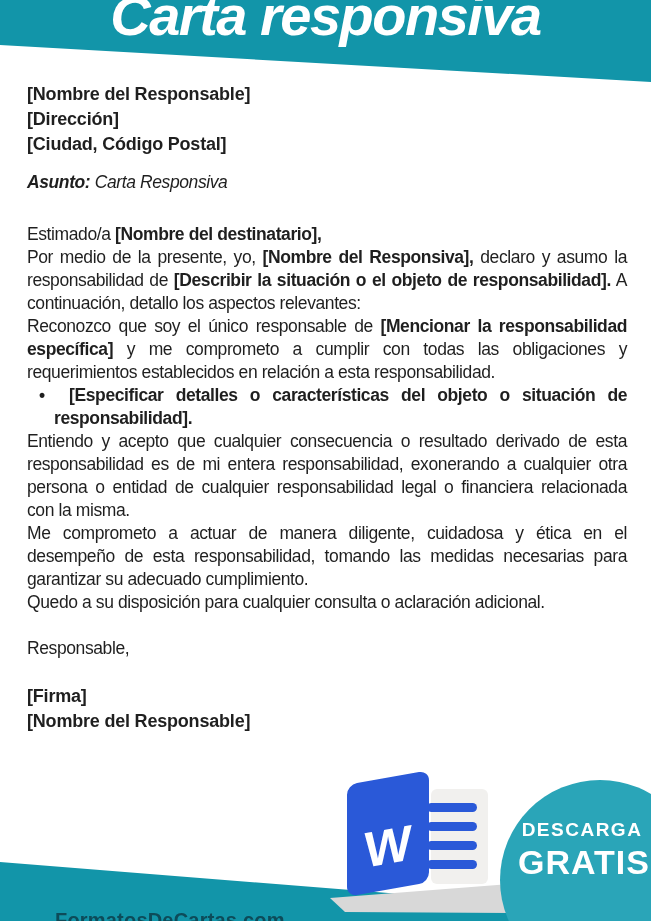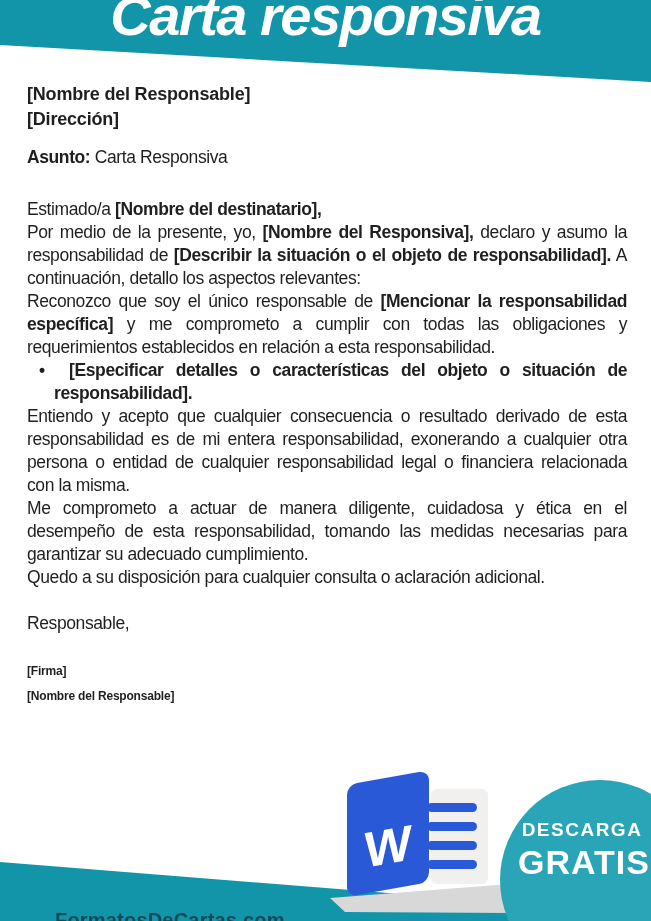--- a/index.html
+++ b/index.html
@@ -22,27 +22,27 @@
     position:absolute;top:-17px;left:0;right:0;z-index:3;
     text-align:center;color:#ffffff;
     font-size:56px;font-weight:800;font-style:italic;letter-spacing:-1.5px;
     white-space:nowrap;
   }
   .content{
     position:absolute;left:27px;right:24px;top:82px;z-index:2;
     font-size:17.5px;letter-spacing:-0.4px;
   }
   .address{font-weight:bold;font-size:18px;line-height:25px;letter-spacing:-0.2px;}
-  .subject{margin-top:13px;line-height:25px;}
+  .subject{margin-top:13px;line-height:25px;font-style:italic;}
   .subject .lbl{font-weight:bold;}
   .body{margin-top:28px;line-height:23px;}
   .para{text-align:justify;}
   .para.bullet{padding-left:27px;text-indent:-15px;font-weight:bold;}
   .closing{margin-top:23px;line-height:23px;}
-  .signature{margin-top:24px;font-weight:bold;font-size:12px;line-height:25px;letter-spacing:-0.2px;}
+  .signature{margin-top:24px;font-weight:bold;font-size:18px;line-height:25px;letter-spacing:-0.2px;}
   .brand{
     position:absolute;left:55px;top:909px;z-index:4;
     color:var(--footer-ink);font-weight:bold;font-size:20px;letter-spacing:0.2px;
   }
   svg text{font-family:"Liberation Sans",sans-serif;}
 </style>
 </head>
 <body>
 
 <div class="sheet">
@@ -72,20 +72,21 @@
       <text x="584" y="874" text-anchor="middle" style="fill:#ffffff;font-size:34px;font-weight:800;letter-spacing:1px">GRATIS</text>
     </g>
   </svg>
 
   <div class="title">Carta responsiva</div>
 
   <div class="content">
     <div class="address">
         <div>[Nombre del Responsable]</div>
         <div>[Dirección]</div>
+        <div>[Ciudad, Código Postal]</div>
       </div>
     <div class="subject">
       <span class="lbl">Asunto:</span><span> Carta Responsiva</span>
     </div>
     <div class="body">
         <div class="para"><span>Estimado/a </span><strong>[Nombre del destinatario],</strong></div>
         <div class="para"><span>Por medio de la presente, yo, </span><strong>[Nombre del Responsiva],</strong><span> declaro y asumo la responsabilidad de </span><strong>[Describir la situación o el objeto de responsabilidad].</strong><span> A continuación, detallo los aspectos relevantes:</span></div>
         <div class="para"><span>Reconozco que soy el único responsable de </span><strong>[Mencionar la responsabilidad específica]</strong><span> y me comprometo a cumplir con todas las obligaciones y requerimientos establecidos en relación a esta responsabilidad.</span></div>
         <div class="para bullet"><span>•&nbsp; </span><strong>[Especificar detalles o características del objeto o situación de responsabilidad].</strong></div>
         <div class="para"><span>Entiendo y acepto que cualquier consecuencia o resultado derivado de esta responsabilidad es de mi entera responsabilidad, exonerando a cualquier otra persona o entidad de cualquier responsabilidad legal o financiera relacionada con la misma.</span></div>

